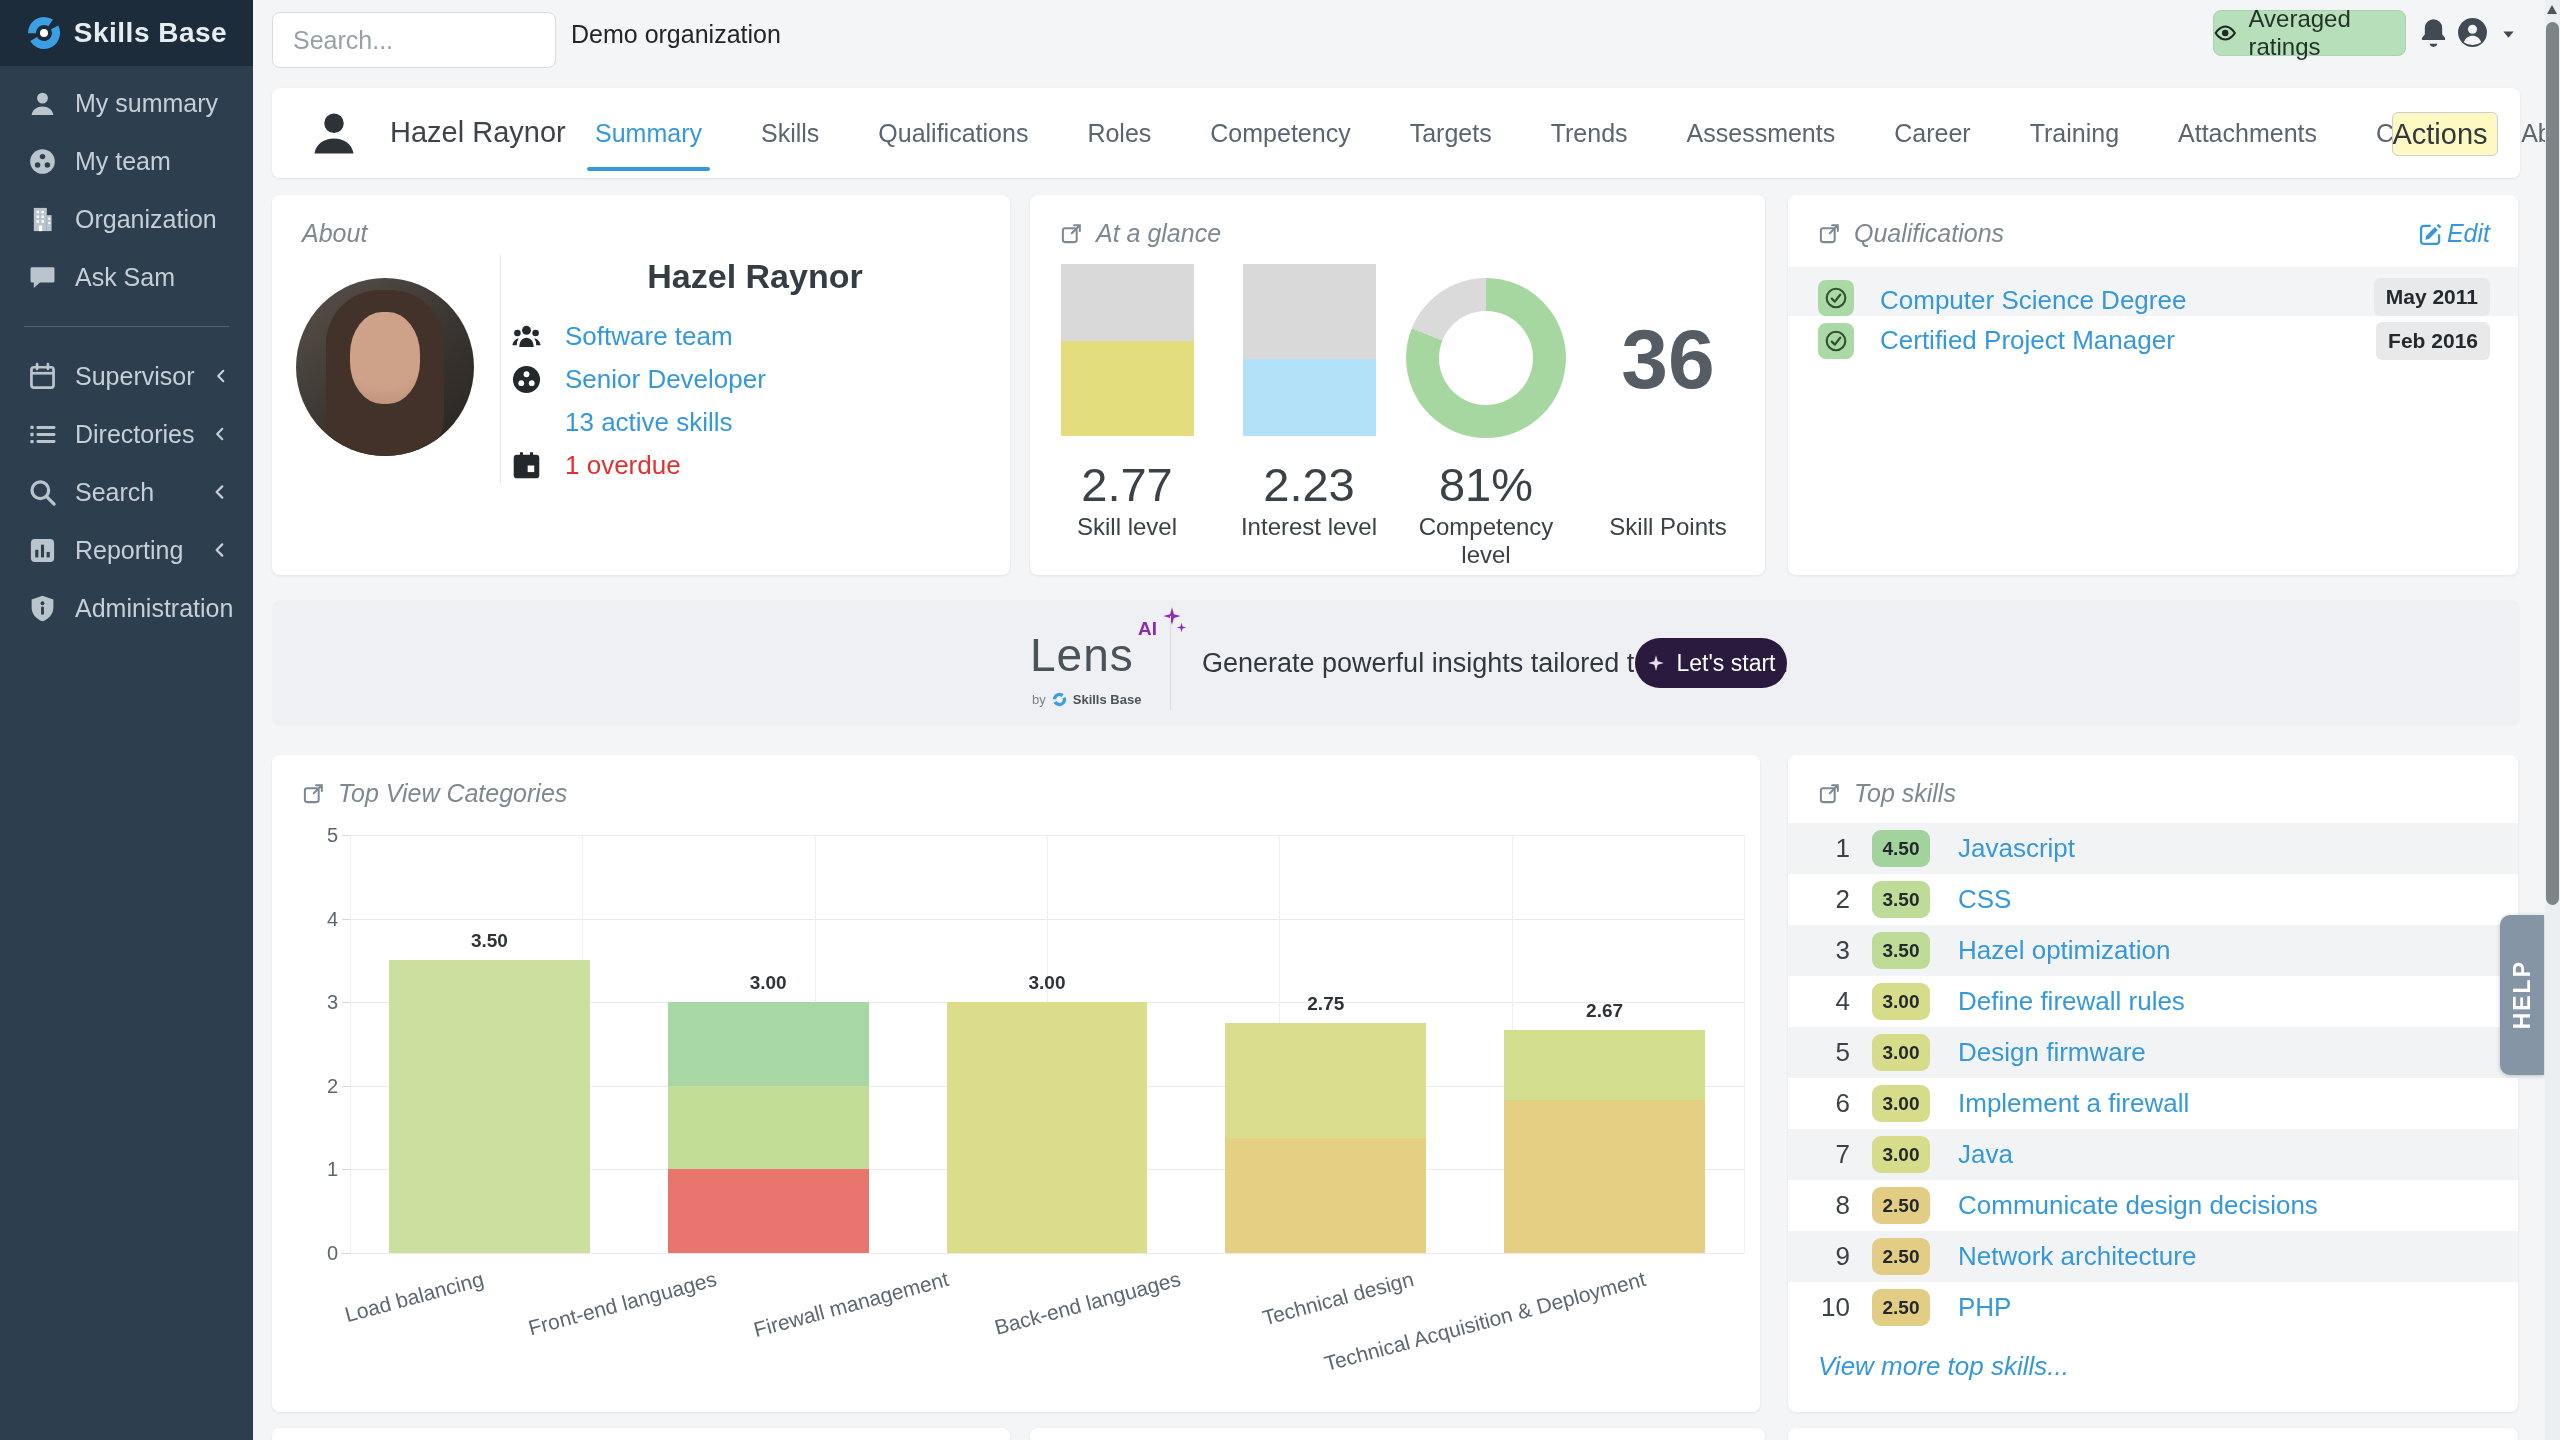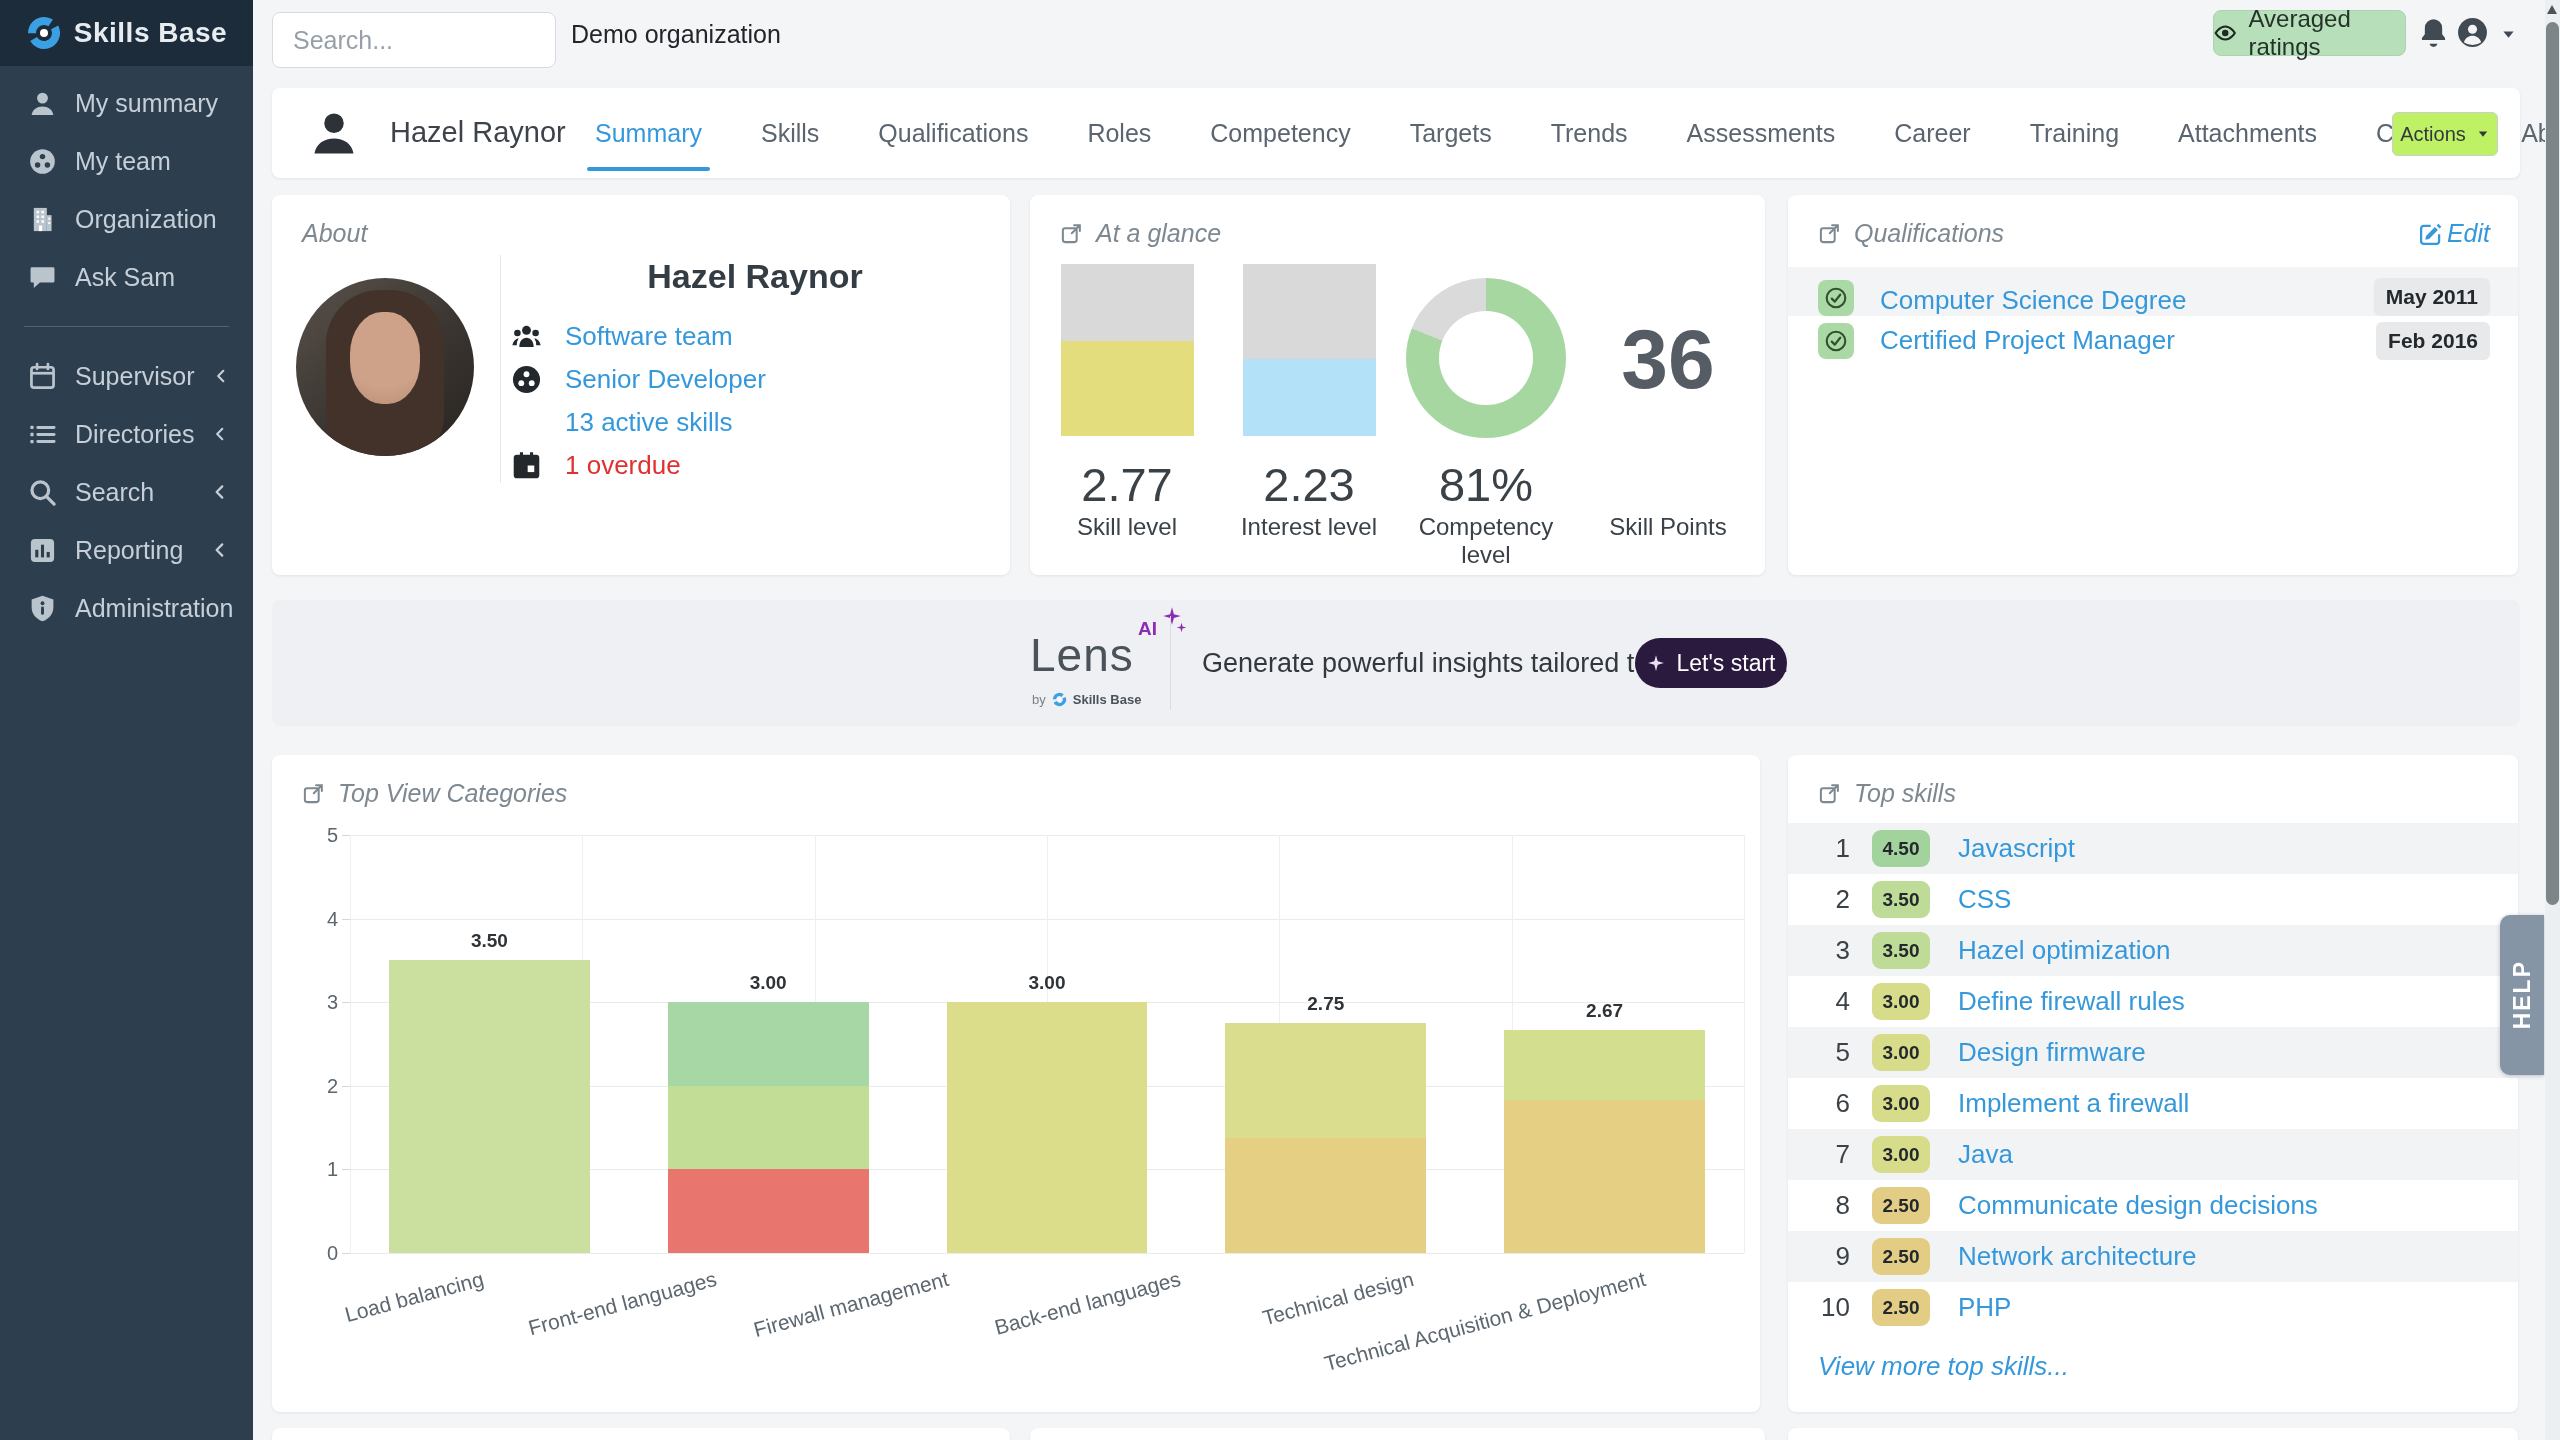--- a/index.html
+++ b/index.html
@@ -37,22 +37,22 @@
   
   .profile-card{left:19px;top:88px;width:2248px;height:90px;}
   .profile-person{position:absolute;left:36px;top:19px;width:52px;height:52px;color:#2c3238;}
   .profile-name{position:absolute;left:118px;top:28px;font-size:29px;color:#3c434b;}
   .tabs{position:absolute;left:323px;top:0;height:100%;display:flex;align-items:center;gap:59px;}
   .tab{position:relative;height:100%;display:flex;align-items:center;font-size:25px;color:#5b6570;cursor:pointer;}
   .tab.active{color:#3598db;}
   .tab.active::after{content:"";position:absolute;left:-8px;right:-8px;bottom:7px;height:4px;
                      background:#3598db;border-radius:2px;}
   .actions-btn{position:absolute;right:22px;top:24px;width:104px;height:42px;border:1px solid #c9ced4;
-               border-radius:6px;background:#bef264;display:flex;align-items:center;justify-content:center;
-               gap:10px;font-size:20px;color:#33383e;cursor:pointer;}
+               border-radius:6px;background:#fef9c3;display:flex;align-items:center;justify-content:center;
+               gap:10px;font-size:29px;color:#33383e;cursor:pointer;}
   .actions-btn .ticon{width:14px;height:14px;color:#33383e;}
   
   .about-card{left:19px;top:195px;width:738px;height:380px;}
   .avatar{position:absolute;left:24px;top:83px;width:178px;height:178px;border-radius:50%;overflow:hidden;
           background:linear-gradient(140deg,#59514b 0%,#3a3531 55%,#27231f 100%);}
   .avatar::before{content:"";position:absolute;left:50%;top:12px;transform:translateX(-50%);
                   width:118px;height:168px;border-radius:54px 54px 40px 40px;background:#43322a;}
   .avatar::after{content:"";position:absolute;left:50%;top:34px;transform:translateX(-50%);
                  width:70px;height:92px;border-radius:46%;
                  background:radial-gradient(circle at 50% 38%,#cda289 0 60%,#b98f77 100%);}

